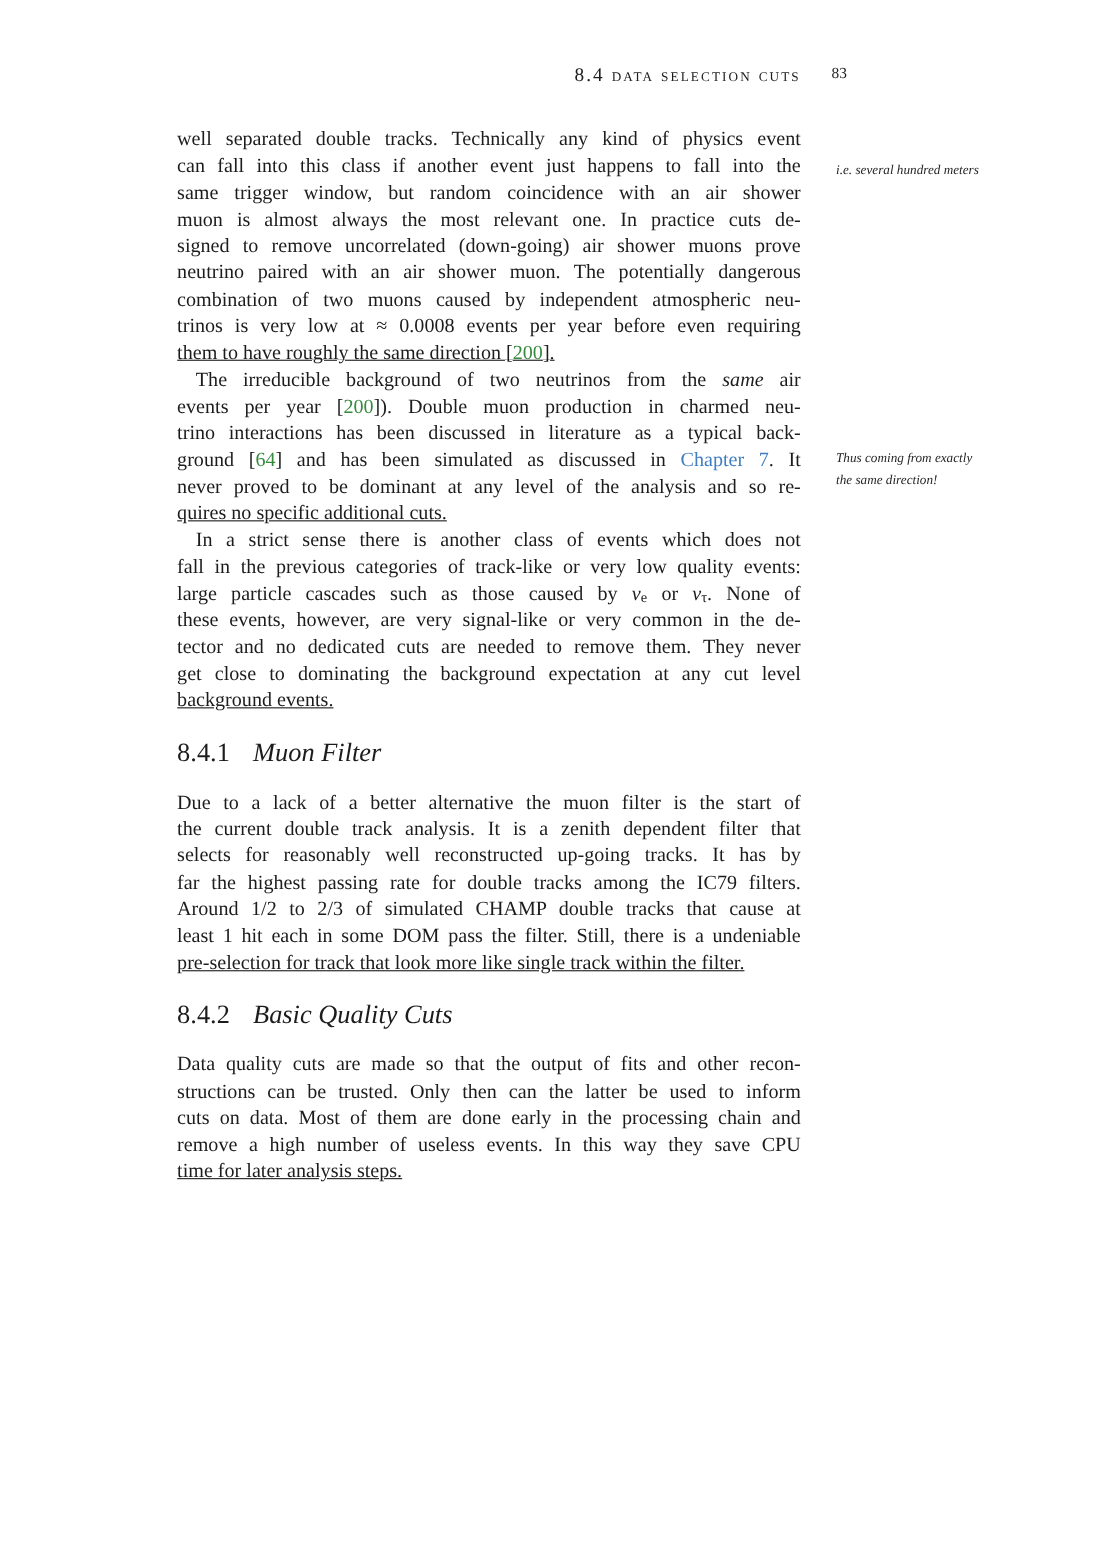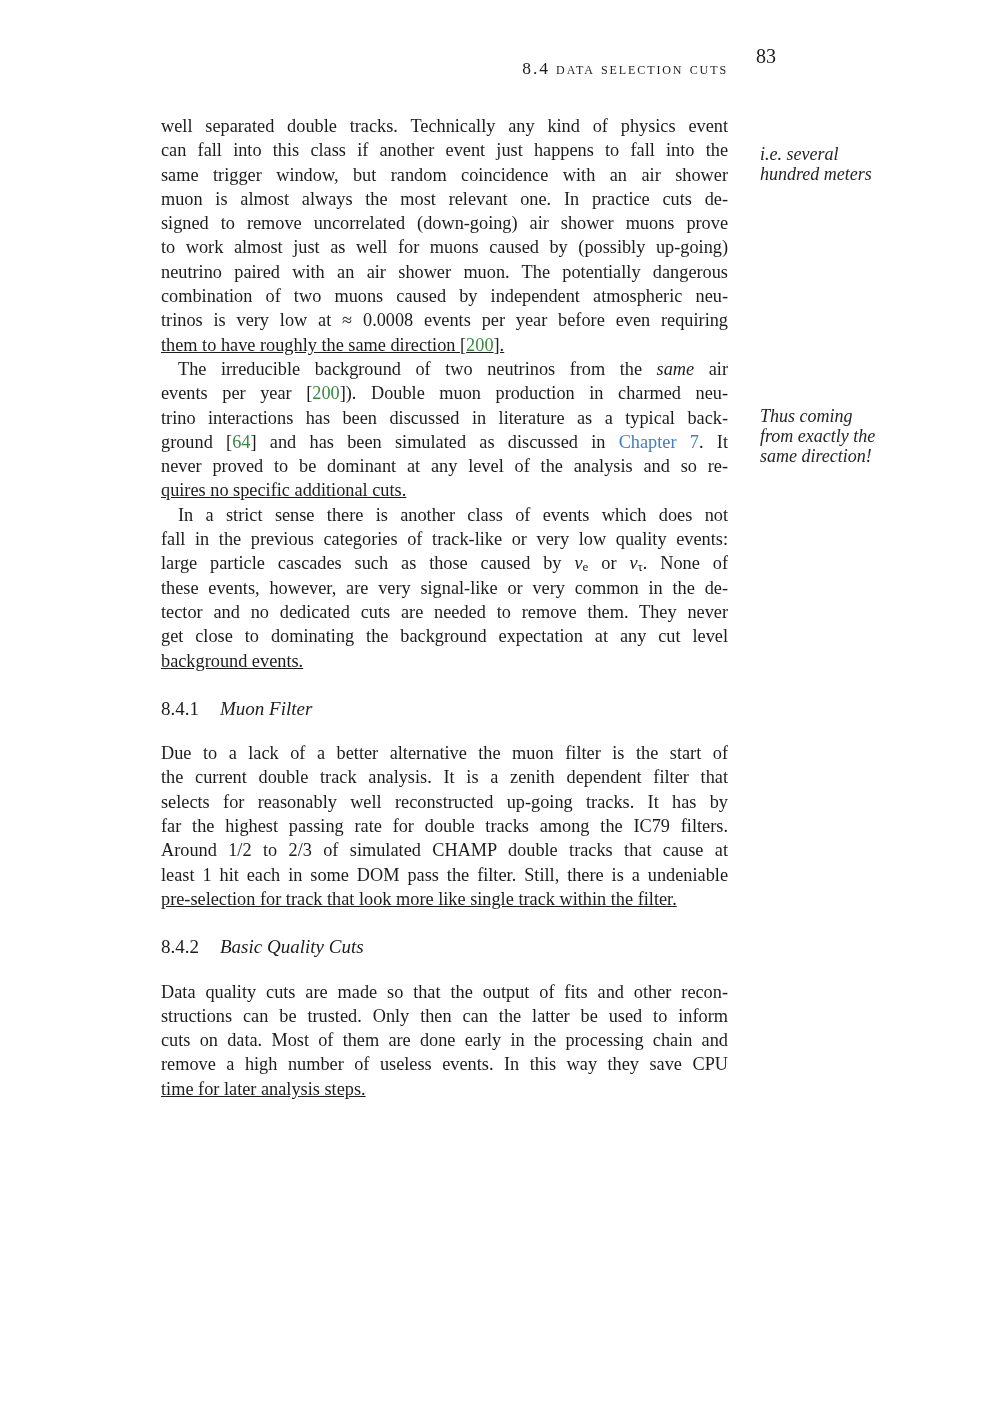--- a/index.html
+++ b/index.html
@@ -20,80 +20,79 @@
     left: 161px;
     width: 567px;
     text-align: right;
     font-variant: small-caps;
     letter-spacing: 1.9px;
     font-size: 17.5px;
     line-height: 22px;
   }
   .page-number {
     position: absolute;
-    top: 45px;
+    top: 57px;
     left: 756px;
-    font-size: 20px;
+    font-size: 14px;
     line-height: 22px;
   }
   .column {
     position: absolute;
     left: 161px;
     top: 114px;
     width: 567px;
     font-size: 18.3px;
     line-height: 24.3px;
   }
   .para { margin: 0; }
   .line {
     height: 24.3px;
     overflow: hidden;
     text-align: justify;
     text-align-last: justify;
   }
   .line.last { text-align-last: left; text-decoration: underline; }
   .line.indent { text-indent: 17px; }
-  .heading { margin: 24px 0 20px 0; font-size: 19px; }
+  .heading { margin: 24px 0 20px 0; font-size: 24px; }
   .heading .h-num { font-style: normal; }
   .heading .h-title { font-style: italic; margin-left: 21px; }
   .s-i { font-style: italic; }
   .s-g { color: var(--citation, #368a3e); }
   .s-b { color: var(--link, #417dc3); }
   .s-sub {
     font-size: 0.72em;
     vertical-align: -0.18em;
   }
   .s-nu { font-style: italic; }
   .margin-note {
     position: absolute;
     left: 760px;
     width: 130px;
     font-style: italic;
-    font-size: 18px;
+    font-size: 12px;
     line-height: 20px;
     color: #242424;
   }
   .note-0 { top: 144px; }
   .note-1 { top: 406px; }
 </style>
 </head>
 <body>
 
 <div class="page">
   <div class="running-header">8.4 data selection cuts</div>
   <div class="page-number">83</div>
 
   <main class="column">
       <div class="para">
         <div class="line"><span>well separated double tracks. Technically any kind of physics event</span></div>
         <div class="line"><span>can fall into this class if another event just happens to fall into the</span></div>
         <div class="line"><span>same trigger window, but random coincidence with an air shower</span></div>
         <div class="line"><span>muon is almost always the most relevant one. In practice cuts de-</span></div>
         <div class="line"><span>signed to remove uncorrelated (down-going) air shower muons prove</span></div>
-        <div class="line"><span>to work almost just as well for muons caused by (possibly up-going)</span></div>
         <div class="line"><span>neutrino paired with an air shower muon. The potentially dangerous</span></div>
         <div class="line"><span>combination of two muons caused by independent atmospheric neu-</span></div>
         <div class="line"><span>trinos is very low at ≈ 0.0008 events per year before even requiring</span></div>
         <div class="line last"><span>them to have roughly the same direction [</span><span class="s-g">200</span><span>].</span></div>
       </div>
       <div class="para">
         <div class="line indent"><span>The irreducible background of two neutrinos from the </span><span class="s-i">same</span><span> air</span></div>
         <div class="line"><span>events per year [</span><span class="s-g">200</span><span>]). Double muon production in charmed neu-</span></div>
         <div class="line"><span>trino interactions has been discussed in literature as a typical back-</span></div>
         <div class="line"><span>ground [</span><span class="s-g">64</span><span>] and has been simulated as discussed in </span><span class="s-b">Chapter 7</span><span>. It</span></div>

